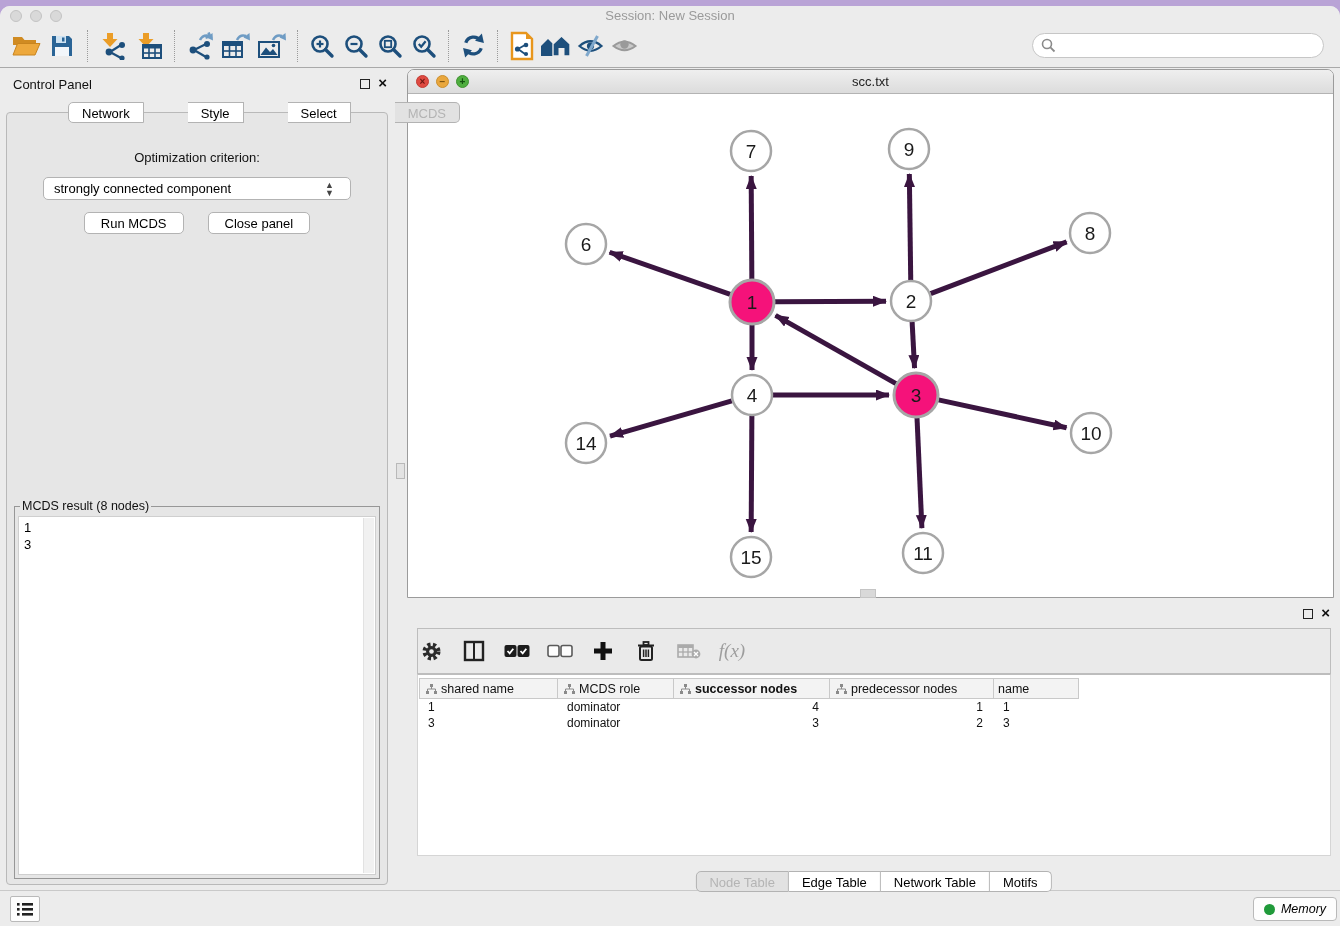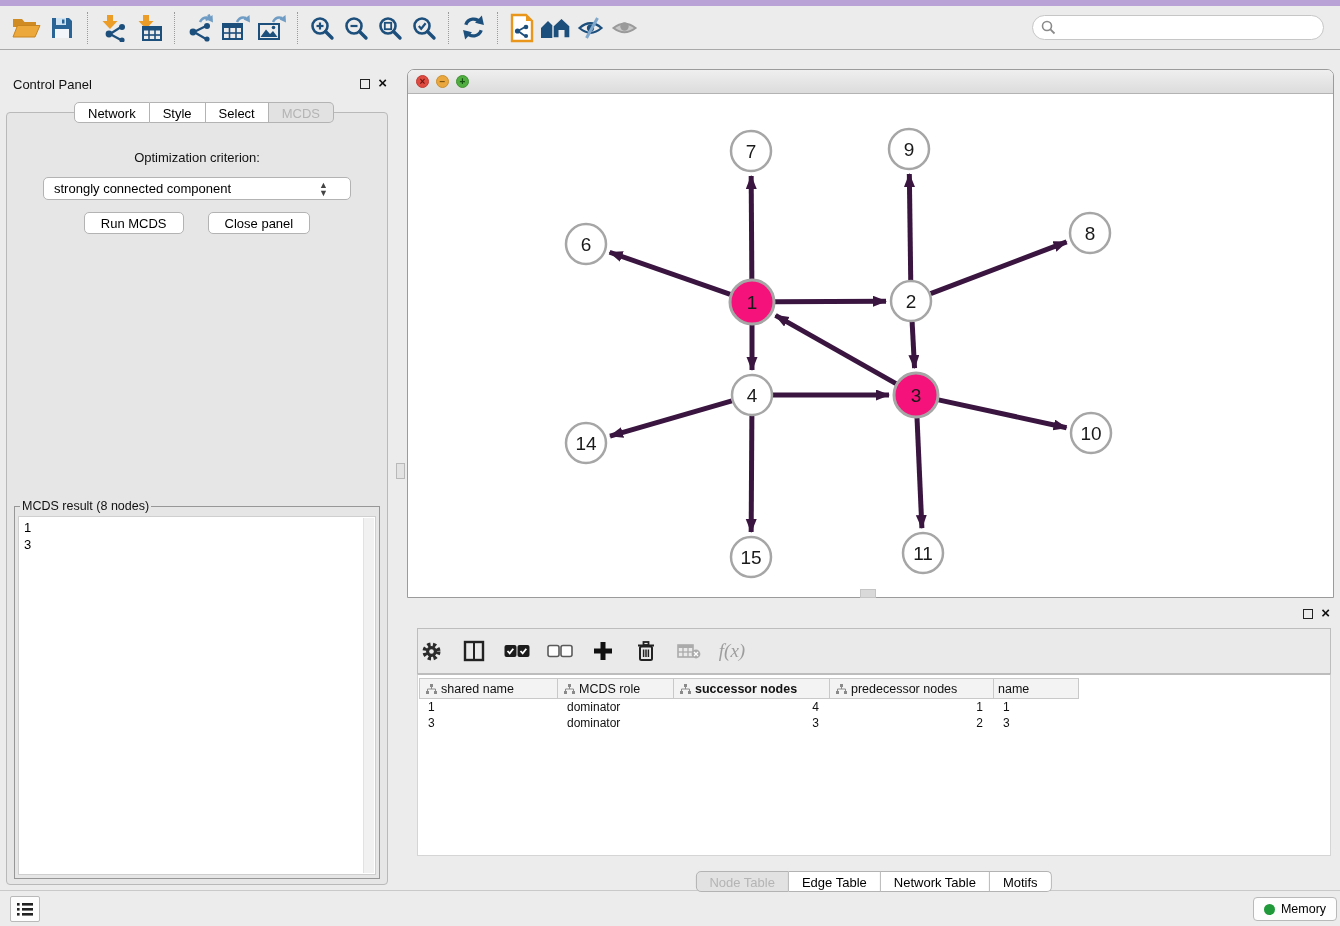--- a/index.html
+++ b/index.html
@@ -37,27 +37,27 @@
   .panel-title { position:absolute; left:13px; top:8px; font-size:13px; color:#111; }
   .float-ic { position:absolute; width:10px; height:10px; border:1.5px solid #222; top:10px; }
   .close-ic { position:absolute; top:5px; font-size:15px; font-weight:bold; color:#111; line-height:18px; }
   .cp-header .float-ic { right:24px; } .cp-header .close-ic { right:7px; }
   .seg-tabs { display:flex; position:absolute; z-index:3; }
   .seg { height:21px; line-height:21px; padding:0 13px; font-size:13px; background:#fff;
     border:1px solid #b3b3b3; border-left:none; color:#000; cursor:default; }
   .seg:first-child { border-left:1px solid #b3b3b3; border-radius:5px 0 0 5px; }
   .seg:last-child { border-radius:0 5px 5px 0; }
   .seg.sel { background:#e2e2e2; color:#b4b4b4; }
-  .cp-tabs { left:74px; top:33px; }
+  .cp-tabs { left:68px; top:33px;gap:44px; }
   .cp-content { position:absolute; left:6px; top:43px; right:6px; bottom:2px;
     background:#e6e6e6; border:1px solid #b9b9b9; border-radius:4px; }
   .opt-label { text-align:center; margin-top:37px; font-size:13px; color:#111; }
   .select { margin:12px auto 0; width:308px; height:23px; background:#fff;
     border:1px solid #b3b3b3; border-radius:5px; display:flex; align-items:center;
-    padding:0 22px 0 10px; font-size:13px; }
+    padding:0 16px 0 10px; font-size:13px; }
   .select .chevrons { margin-left:auto; font-size:9px; line-height:8px; color:#444; text-align:center; }
   .btn-row { display:flex; justify-content:center; gap:24px; margin-top:12px; }
   .btn { height:22px; padding:0 16px; background:#fff; border:1px solid #b3b3b3;
     border-radius:5px; font-size:13px; display:flex; align-items:center; }
   .mcds-fieldset { position:absolute; left:7px; right:7px; top:386px; bottom:5px;
     border:1px solid #979797; margin:0; padding:3px; background:#e6e6e6; }
   .mcds-fieldset legend { font-size:12.5px; padding:0 2px; margin-left:2px; color:#111; }
   .mcds-box { position:absolute; left:3px; right:3px; top:3px; bottom:3px; background:#fff;
     border:1px solid #cfcfcf; font-size:13px; line-height:17px; padding:2px 5px; }
   .mcds-scroll { position:absolute; top:1px; bottom:1px; right:1px; width:11px;
@@ -102,28 +102,36 @@
   .td { padding:0 10px; overflow:hidden; white-space:nowrap; }
   .td.r { text-align:right; }
   .tp-tabs { bottom:4px; left:50%; transform:translateX(-50%); top:auto; position:absolute; }
   
   .statusbar { position:absolute; left:0; bottom:0; width:100%; height:36px;
     background:#ececec; border-top:1px solid #c9c9c9; }
   .list-btn { position:absolute; left:10px; top:5px; width:30px; height:26px; background:#fdfdfd;
     border:1px solid #b9b9b9; border-radius:2px; display:flex; align-items:center; justify-content:center; }
   .mem-btn { position:absolute; right:3px; top:6px; width:84px; height:24px; background:#fdfdfd;
     border:1px solid #b9b9b9; border-radius:4px; display:flex; align-items:center;
-    justify-content:center; gap:6px; font-size:12.5px; }
+    justify-content:center; gap:6px; font-size:12.5px;font-style:italic; }
   .mem-dot { width:11px; height:11px; border-radius:50%; background:#1f9939; }
 </style>
 </head>
 <body>
 
 <div class="window">
 
+  <div class="titlebar">
+    <div class="tl-group">
+      <span class="tl"></span>
+      <span class="tl"></span>
+      <span class="tl"></span>
+    </div>
+    <div class="win-title">Session: New Session</div>
+  </div>
 
   <div class="toolbar">
     <span class="tbi">
       <svg width="30" height="24" viewBox="0 0 30 24">
         <path d="M2 3 h9 l2.5 3 H25 v5 H2 z" fill="#d08b22"></path>
         <path d="M2 21 L6.5 9.5 H29 L24 21 Z" fill="#eda83c" stroke="#c8841e" stroke-width="1"></path>
       </svg>
       </span>
     <span class="tbi">
       <svg width="24" height="24" viewBox="0 0 24 24">
@@ -311,20 +319,21 @@
 
   <div class="v-split"></div>
 
   <div class="net-win">
     <div class="net-title">
       <div class="lights">
         <span class="mac red">×</span>
         <span class="mac yel">−</span>
         <span class="mac grn">+</span>
       </div>
+      <span class="t">scc.txt</span>
     </div>
     <div class="canvas">
       <svg id="graph-svg" width="925" height="503" viewBox="0 0 925 503">
           <defs>
             <marker id="arrow" markerUnits="userSpaceOnUse" markerWidth="16" markerHeight="13" refX="13" refY="5.5" orient="auto">
               <path d="M0,0 L14,5.5 L0,11 z" fill="#3a1540"></path>
             </marker>
           </defs>
           <line x1="343.84768545925334" y1="185.0005043472541" x2="343.1655592834203" y2="81.99945179646292" stroke="#3a1540" stroke-width="5" marker-end="url(#arrow)"></line>
           <line x1="322.28718253123094" y1="200.4135938964542" x2="201.60088855300984" y2="158.24609359081066" stroke="#3a1540" stroke-width="5" marker-end="url(#arrow)"></line>

